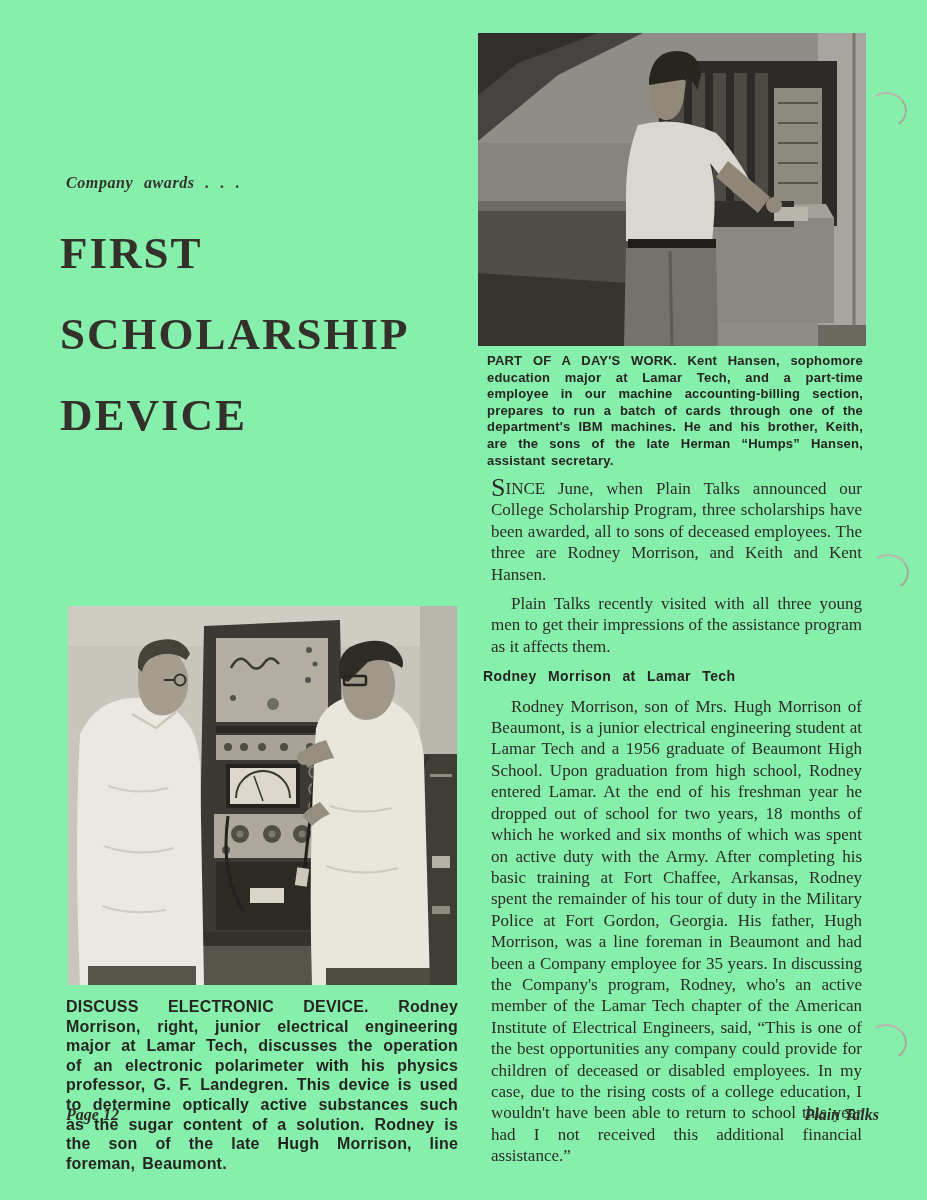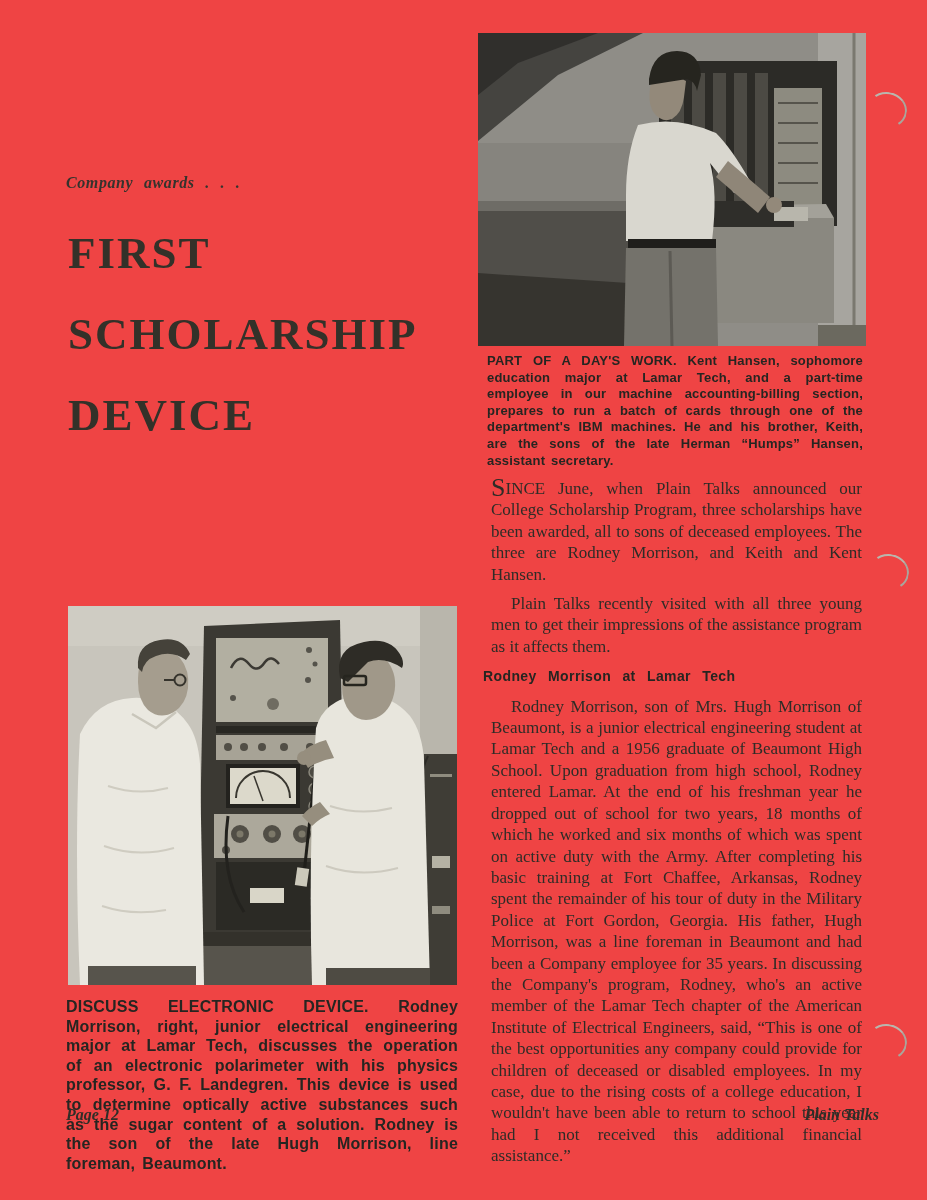--- a/index.html
+++ b/index.html
@@ -1,27 +1,27 @@
 <!DOCTYPE html>
 <html><head>
 <meta charset="utf-8">
 <style>
   html,body { margin:0; padding:0; background:#d8d6cf; }
   .page {
     position:relative; width:927px; height:1200px; margin:0 auto;
-    background:#ef4444; overflow:hidden;
+    background:#86efac; overflow:hidden;
     font-family:"Liberation Serif", serif; color:#2e2c27;
   }
   .kicker {
     position:absolute; left:66px; top:174px;
     font-size:16px; font-weight:700; font-style:italic;
     letter-spacing:0.6px; word-spacing:6px; color:#35332d;
   }
   .title {
-    position:absolute; left:68px; top:213px;
+    position:absolute; left:60px; top:213px;
     font-size:45px; font-weight:700; letter-spacing:2px;
     line-height:81px; color:#333129;
   }
   figure.photo { margin:0; position:absolute; }
   figure.photo svg { display:block; }
   .photo-top { left:478px; top:33px; }
   .photo-bottom { left:68px; top:606px; }
   .caption {
     position:absolute;
     font-family:"Liberation Sans", sans-serif; font-weight:700;

